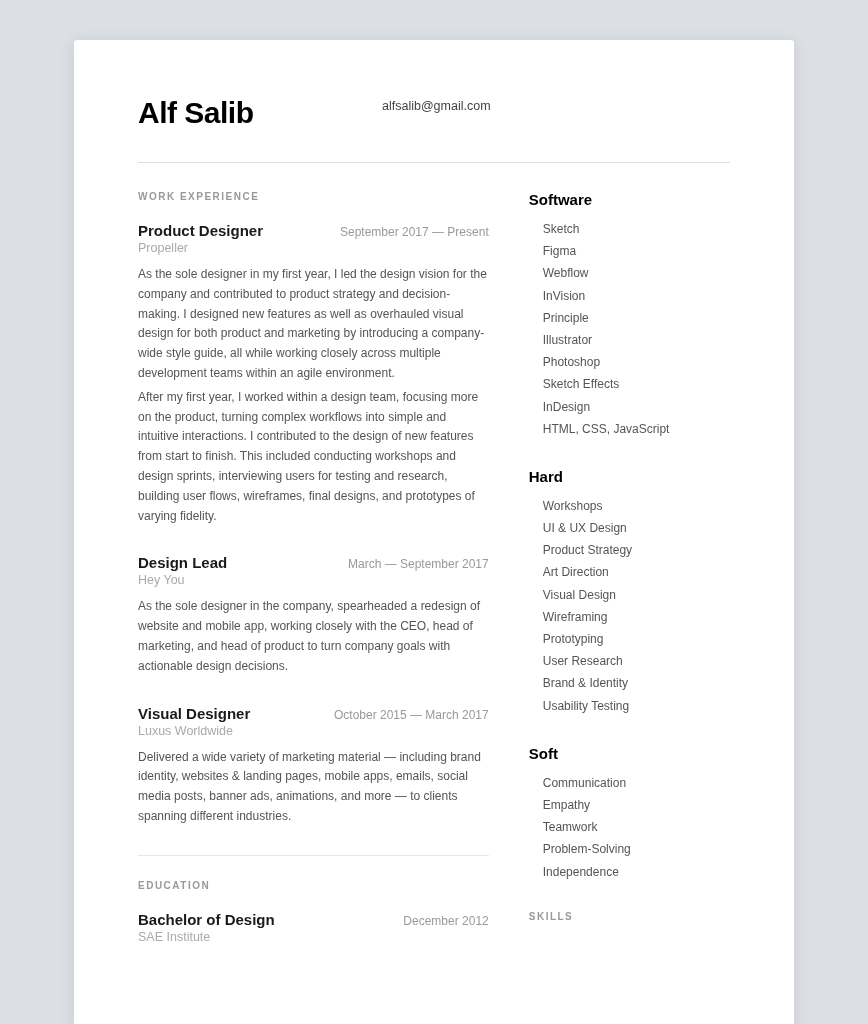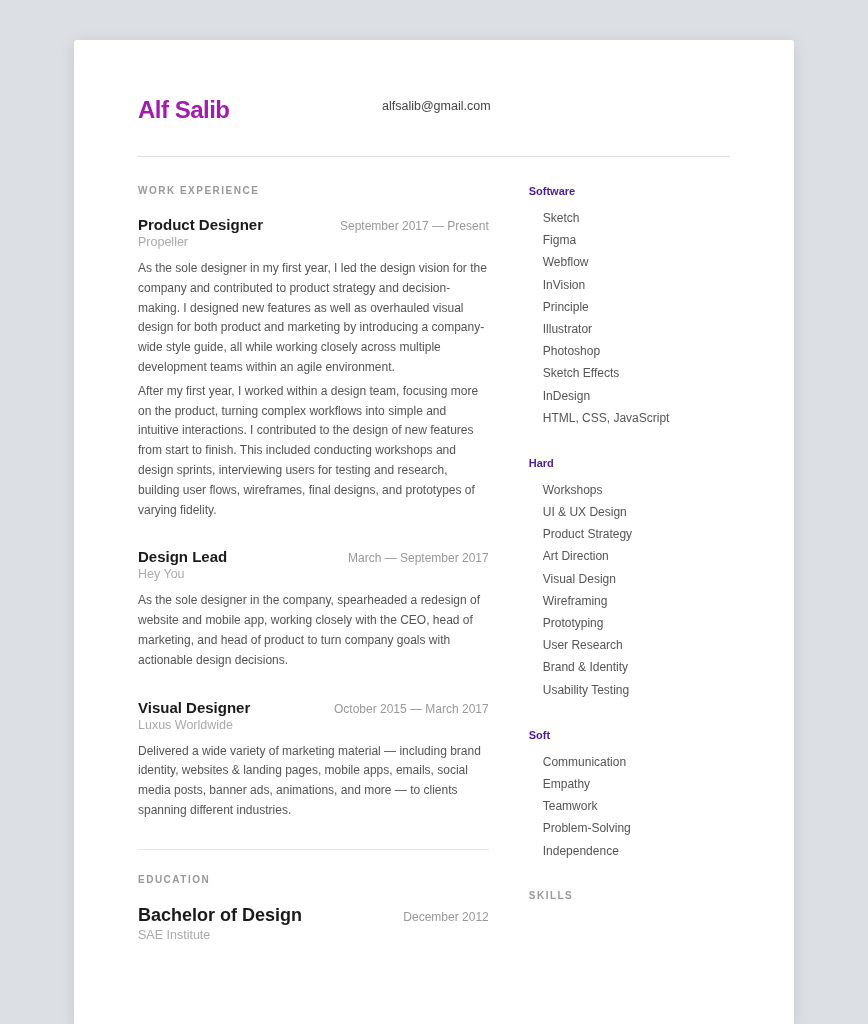--- a/index.html
+++ b/index.html
@@ -22,23 +22,23 @@
     
     .header {
       display: flex;
       align-items: flex-start;
       margin-bottom: 32px;
     }
     .header-name {
       flex: 0 0 220px;
     }
     .header-name h1 {
-      font-size: 24px;
+      font-size: 30px;
       font-weight: 700;
-      color: #a21caf;
+      color: #000000;
       letter-spacing: -0.5px;
     }
     .header-contact-left {
       flex: 1;
       padding-left: 24px;
     }
     .header-contact-right {
       flex: 1;
     }
     .header-contact-left p,
@@ -112,40 +112,40 @@
       margin: 24px 0;
     }
     
     .edu-header {
       display: flex;
       justify-content: space-between;
       align-items: baseline;
       margin-bottom: 2px;
     }
     .edu-degree {
-      font-size: 18px;
+      font-size: 15px;
       font-weight: 700;
       color: #1a1a1a;
     }
     .edu-date {
       font-size: 12px;
       color: #999;
     }
     .edu-school {
       font-size: 12.5px;
       color: #aaa;
     }
     
     .skills-section {
       margin-bottom: 28px;
     }
     .skills-section-title {
-      font-size: 11px;
+      font-size: 15px;
       font-weight: 600;
-      color: #4c1d95;
+      color: #000000;
       margin-bottom: 10px;
     }
     .skills-list {
       list-style: none;
     }
     .skills-list li {
       font-size: 12px;
       color: #555;
       line-height: 1.85;
       padding-left: 14px;

